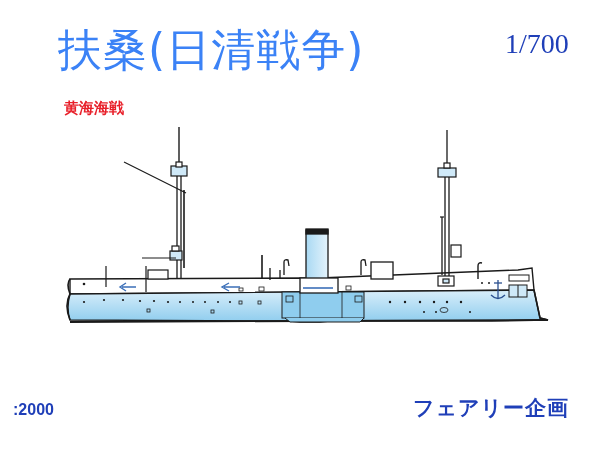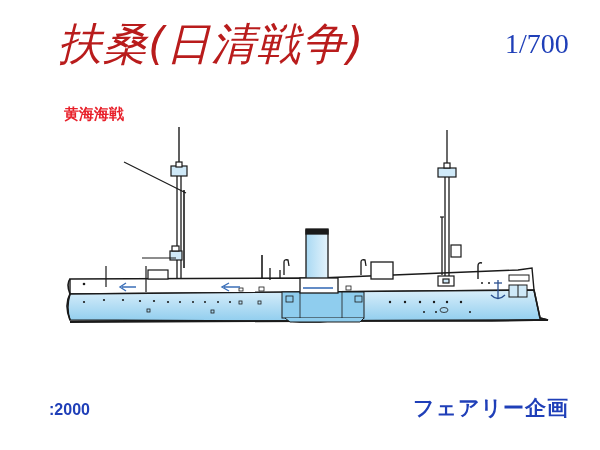--- a/index.html
+++ b/index.html
@@ -1,35 +1,35 @@
 <!DOCTYPE html>
 <html><head>
 <meta charset="utf-8">
 <style>
   html, body { margin: 0; padding: 0; background: #ffffff; }
   body { width: 600px; height: 450px; position: relative; overflow: hidden; font-family: "DejaVu Serif", serif; }
   .title {
-    position: absolute; left: 58px; top: 22px;
-    color: #b91c1c; font-family: "DejaVu Sans", sans-serif;
-    font-size: 44px; font-weight: normal; letter-spacing: 1px; line-height: 1; white-space: nowrap; font-style: italic;
+    position: absolute; left: 58px; top: 28px;
+    color: #3b82f6; font-family: "DejaVu Sans", sans-serif;
+    font-size: 44px; font-weight: normal; letter-spacing: 1px; line-height: 1; white-space: nowrap;
   }
   .scale {
     position: absolute; left: 505px; top: 30px;
     color: #1f3fb8; font-family: "Liberation Serif", serif;
     font-size: 28px; font-weight: normal; line-height: 1;
   }
   .subtitle {
-    position: absolute; left: 64px; top: 107px;
+    position: absolute; left: 64px; top: 101px;
     color: #e8202a; font-family: "DejaVu Serif", serif;
     font-size: 15px; font-weight: bold; line-height: 1;
   }
   .ratio {
     position: absolute; left: 13px; top: 402px;
     color: #1f3fb8; font-family: "Liberation Sans", sans-serif;
-    font-size: 16px; font-weight: bold; line-height: 1; margin-left: 36px;
+    font-size: 16px; font-weight: bold; line-height: 1;
   }
   .maker {
     position: absolute; left: 413px; top: 398px;
     color: #1f3fb8; font-family: "DejaVu Sans", sans-serif;
     font-size: 21px; font-weight: bold; line-height: 1; letter-spacing: 1px; white-space: nowrap;
   }
   svg.ship { position: absolute; left: 0; top: 0; }
 </style>
 </head>
 <body>

